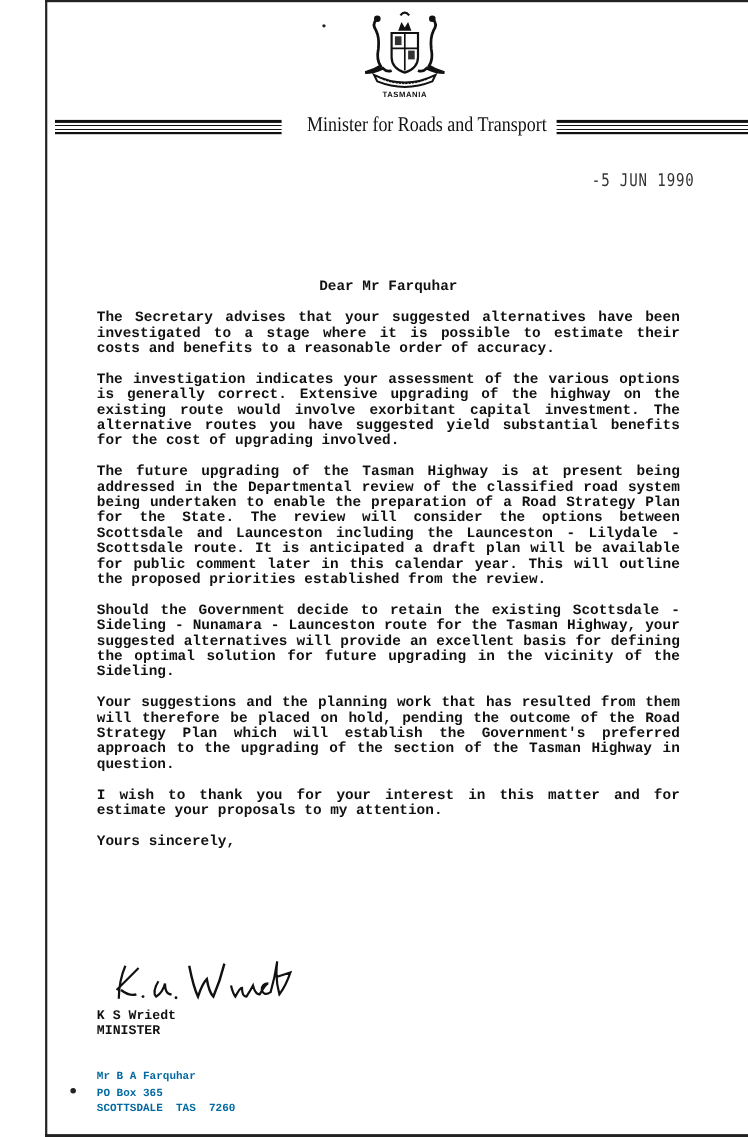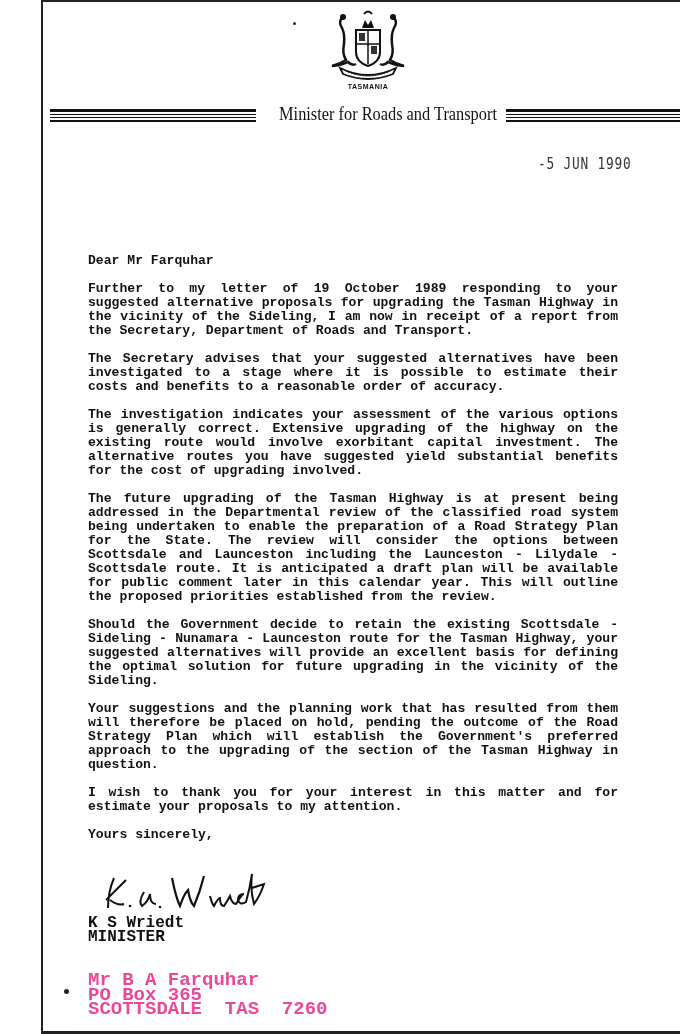--- a/index.html
+++ b/index.html
@@ -34,25 +34,25 @@
   .date-stamp {
     position: absolute; left: 500px; top: 154px;
     font-family: "DejaVu Sans Mono", monospace; font-size: 16px; color: #333; letter-spacing: 1px;
     transform: scaleX(0.8); transform-origin: left;
   }
   .letter {
     position: absolute; left: 50px; top: 254px; width: 530px;
     font-family: "Liberation Mono", monospace; font-weight: bold; font-size: 13.1px; line-height: 14px; color: #111;
   }
   .letter p { margin: 0 0 14px 0; text-align: justify; text-align-last: left; }
-  .salutation { margin: 0 0 14px 0; }
+  .salutation { margin: 0 0 14px 0; text-align: center; }
   .closing { margin: 0; }
   .signature { position: absolute; left: 62px; top: 870px; width: 190px; height: 46px; }
-  .signer { position: absolute; left: 50px; top: 916px; font-family: "Liberation Mono", monospace; font-weight: bold; font-size: 16px; line-height: 14px; color: #111; }
-  .address { position: absolute; left: 50px; top: 973px; font-family: "Liberation Mono", monospace; font-weight: bold; font-size: 19px; line-height: 14.5px; color: #ec4899; }
+  .signer { position: absolute; left: 50px; top: 916px; font-family: "Liberation Mono", monospace; font-weight: bold; font-size: 12px; line-height: 14px; color: #111; }
+  .address { position: absolute; left: 50px; top: 973px; font-family: "Liberation Mono", monospace; font-weight: bold; font-size: 10px; line-height: 14.5px; color: #0369a1; }
   .address div, .signer div { white-space: pre; }
   .speck { position: absolute; background: #222; border-radius: 50%; }
 </style>
 </head>
 <body>
 
 <div class="page">
   <div class="frame-top"></div>
   <div class="frame-left"></div>
   <div class="frame-right"></div>
@@ -78,21 +78,20 @@
   <div class="letterhead-row">
     <div class="rule left"></div>
     <div class="minister-title">Minister for Roads and Transport</div>
     <div class="rule right"></div>
   </div>
 
   <div class="date-stamp">-5 JUN 1990</div>
 
   <div class="letter">
     <div class="salutation">Dear Mr Farquhar</div>
-    <p>Further to my letter of 19 October 1989 responding to your suggested alternative proposals for upgrading the Tasman Highway in the vicinity of the Sideling, I am now in receipt of a report from the Secretary, Department of Roads and Transport.</p>
     <p>The Secretary advises that your suggested alternatives have been investigated to a stage where it is possible to estimate their costs and benefits to a reasonable order of accuracy.</p>
     <p>The investigation indicates your assessment of the various options is generally correct.  Extensive upgrading of the highway on the existing route would involve exorbitant capital investment.  The alternative routes you have suggested yield substantial benefits for the cost of upgrading involved.</p>
     <p>The future upgrading of the Tasman Highway is at present being addressed in the Departmental review of the classified road system being undertaken to enable the preparation of a Road Strategy Plan for the State.  The review will consider the options between Scottsdale and Launceston including the Launceston - Lilydale - Scottsdale route.  It is anticipated a draft plan will be available for public comment later in this calendar year.  This will outline the proposed priorities established from the review.</p>
     <p>Should the Government decide to retain the existing Scottsdale - Sideling - Nunamara - Launceston route for the Tasman Highway, your suggested alternatives will provide an excellent basis for defining the optimal solution for future upgrading in the vicinity of the Sideling.</p>
     <p>Your suggestions and the planning work that has resulted from them will therefore be placed on hold, pending the outcome of the Road Strategy Plan which will establish the Government's preferred approach to the upgrading of the section of the Tasman Highway in question.</p>
     <p>I wish to thank you for your interest in this matter and for estimate your proposals to my attention.</p>
     <div class="closing">Yours sincerely,</div>
   </div>
 
   <svg class="signature" viewBox="0 0 190 46">

